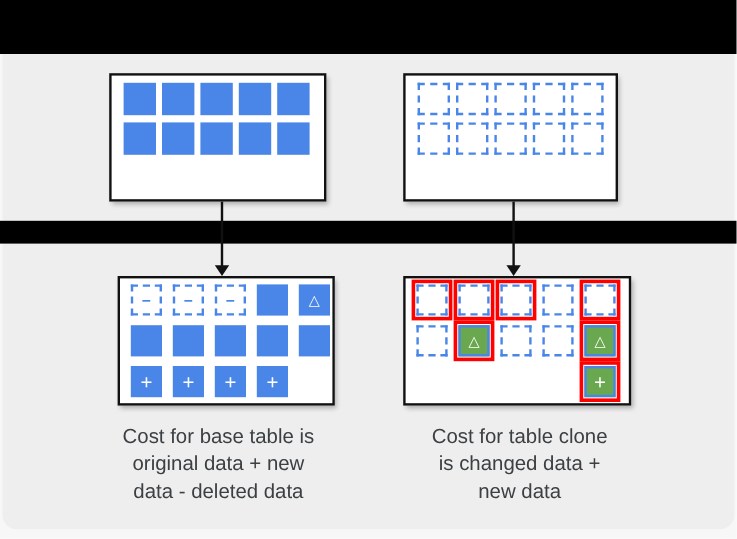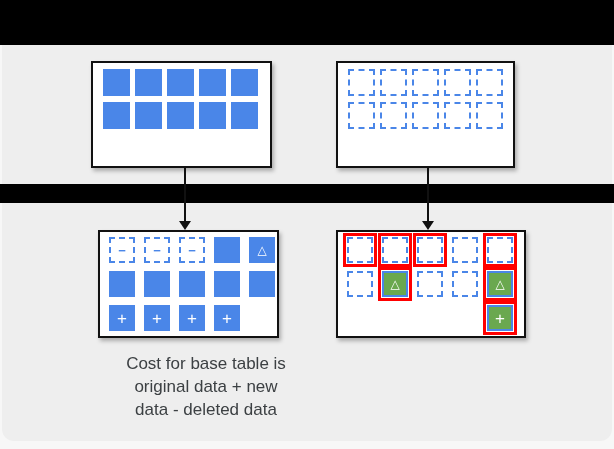--- a/index.html
+++ b/index.html
@@ -54,21 +54,21 @@
     border-left:6px solid transparent;border-right:6px solid transparent;
     border-top:9px solid #111;
   }
   #arrow-left-head{left:179px;top:221px;}
   #arrow-right-head{left:422px;top:221px;}
   .caption{
     position:absolute;top:352px;width:210px;
     text-align:center;white-space:pre-line;
     font-size:17px;line-height:23px;color:var(--text,#3c4043);
   }
-  #caption-left{left:101px;}
+  #caption-left{left:77px;}
   #caption-right{left:328px;}
 </style>
 </head>
 <body>
 
 <div id="stage" style="--blue: #4a86e8; --green: #6aa84f; --red: #ff0000; --panel: #eeeeee; --text: #3c4043;">
   <div class="panel"></div>
   <div class="band top"></div>
   <div class="band mid"></div>
 
@@ -143,13 +143,16 @@
         <div class="cell empty"></div>
         <div class="cell empty"></div>
         <div class="cell empty"></div>
         <div class="cell green-plus-red">+</div>
       </div>
   </div>
 
   <div id="caption-left" class="caption">Cost for base table is
 original data + new
 data - deleted data</div>
+  <div id="caption-right" class="caption">Cost for table clone
+is changed data +
+new data</div>
 </div>
 
 </body></html>

